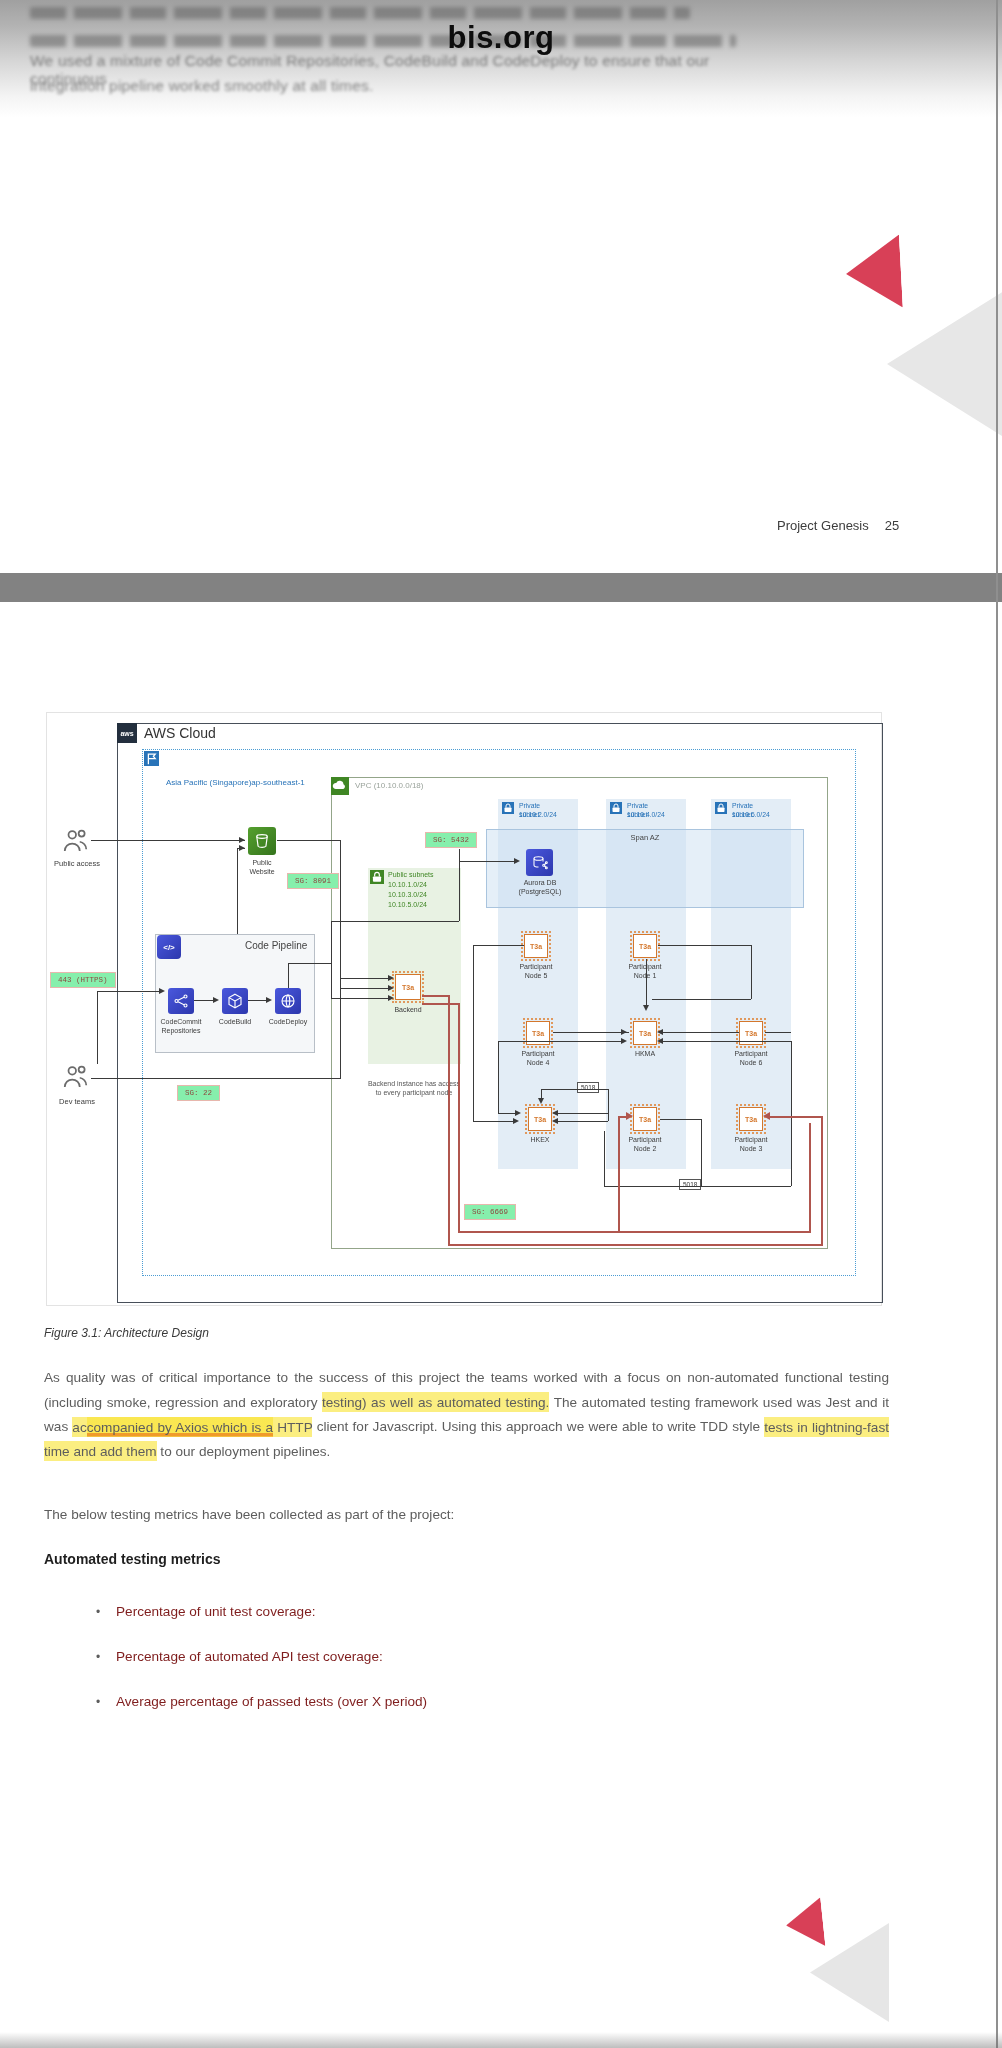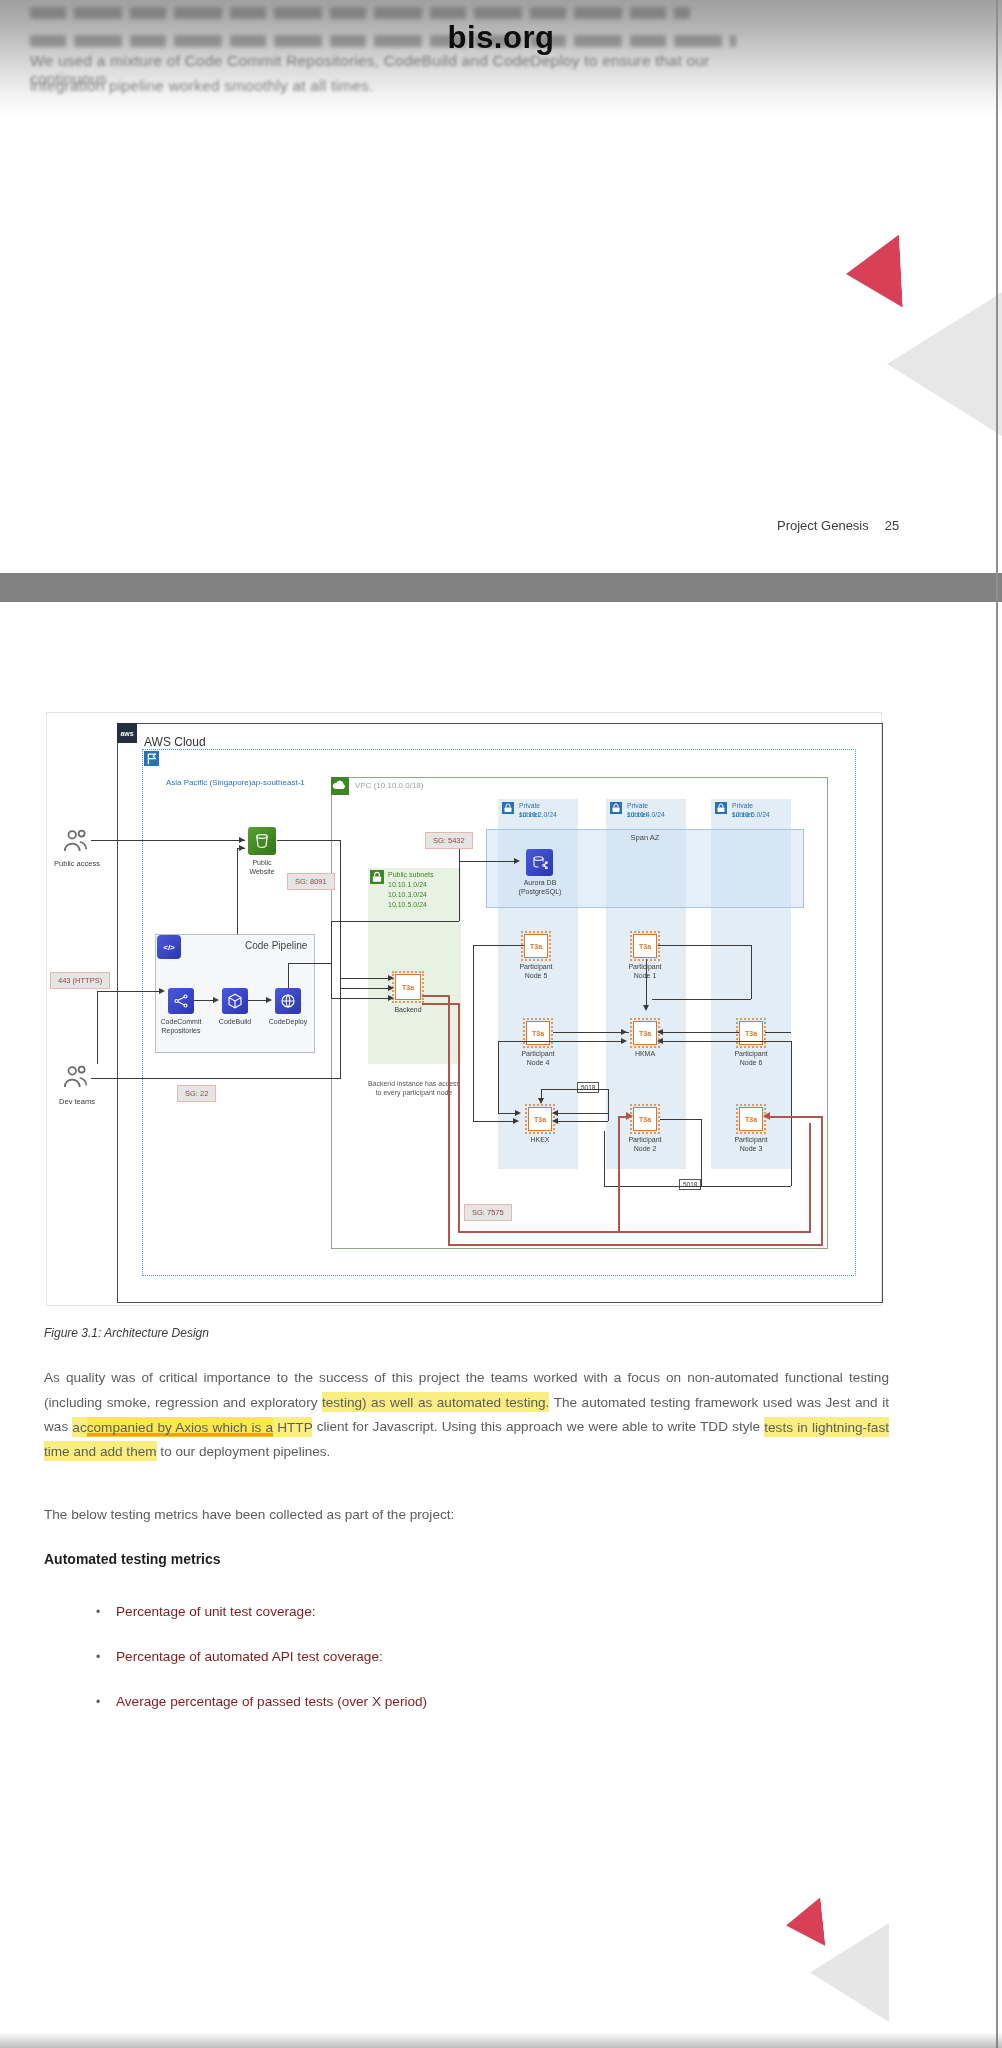--- a/index.html
+++ b/index.html
@@ -33,21 +33,21 @@
   .bottom-fade { position:absolute; left:0; bottom:0; width:1002px; height:16px;
     background:linear-gradient(180deg, rgba(110,110,110,0) 0%, rgba(110,110,110,.45) 100%); }
 
   
   .diagram { position:absolute; left:46px; top:712px; width:836px; height:594px; background:#fff;
     border:1px solid #e3e3e3; font-family:"Liberation Sans",sans-serif; }
   .diagram * { position:absolute; }
   .aws-box { left:70px; top:10px; width:766px; height:580px; border:1.5px solid #474f59; background:transparent; }
   .aws-icon { left:70px; top:10px; width:20px; height:20px; background:#232f3e; color:#fff; font-size:7px;
     display:flex; align-items:center; justify-content:center; font-weight:700; }
-  .aws-label { left:97px; top:22px; font-size:12px; color:#333; }
+  .aws-label { left:97px; top:12px; font-size:14px; color:#333; }
   .region-box { left:95px; top:36px; width:714px; height:527px; border:1.2px dotted #4b9cd3; }
   .region-icon { left:97px; top:38px; width:15px; height:15px; background:#2873b8; color:#fff; }
   .region-label { left:119px; top:41px; font-size:8px; color:#2873b8; }
   .vpc-box { left:284px; top:64px; width:497px; height:472px; border:1px solid #93a589; }
   .vpc-icon { left:284px; top:64px; width:18px; height:18px; background:#3f8624; }
   .vpc-label { left:308px; top:68px; font-size:8px; color:#9aa39b; }
 
   .strip { top:86px; width:80px; height:370px; background:#e3edf6; }
   .subnet-head-icon { width:12px; height:12px; background:#2873b8; }
   .subnet-head { font-size:6.8px; color:#2873b8; line-height:8.5px; }
@@ -70,22 +70,22 @@
     font-size:7px; font-weight:700; color:#d4772c; }
   .chip-lg { width:26px; height:26px; }
   .note { font-size:7px; color:#555; text-align:center; line-height:9px; }
 
   .cp-box { left:108px; top:221px; width:160px; height:119px; background:#f5f7f9; border:1px solid #b8bfc7; }
   .cp-icon { left:110px; top:222px; width:24px; height:24px; border-radius:4px;
     background:linear-gradient(135deg,#4a58dd,#2c37ad); color:#fff; font-size:8px; font-weight:700;
     display:flex; align-items:center; justify-content:center; }
   .cp-label { left:198px; top:227px; font-size:10px; color:#444; }
 
-  .sg { background:#e5e5e5; border:1px solid #e7b7ad; color:#8c4a40; font-size:7.5px;
-    padding:3px 7px; white-space:nowrap; }
+  .sg { background:#86efac; border:1px solid #e7b7ad; color:#8c4a40; font-size:7.5px;
+    padding:3px 7px; white-space:nowrap;font-family:Liberation Mono, monospace; }
   .portbox { background:#fff; border:1px solid #555; color:#333; font-size:6.5px; padding:1px 3px; }
 
   .users-icon svg { position:static; width:30px; height:30px; }
   .users-label { font-size:7.5px; color:#3c3c3c; text-align:center; }
 
   
   .w  { background:#3a3a3a; }
   .wr { background:#b0564e; }
   .ar { width:0; height:0; background:none; border-top:3.5px solid transparent; border-bottom:3.5px solid transparent; border-left:6.5px solid #3a3a3a; }
   .al { width:0; height:0; background:none; border-top:3.5px solid transparent; border-bottom:3.5px solid transparent; border-right:6.5px solid #3a3a3a; }
@@ -217,21 +217,21 @@
           <path d="M5 6l1.8 13c1.5 1.9 9 1.9 10.4 0L19 6"></path>
         </svg>
     </div>
     <div class="icon-label" style="left: 185px; top: 146px; width: 60px; white-space: pre-line;">Public
 Website</div>
 
     <div class="sg" style="left: 3px; top: 259px; white-space: pre-line;">443 (HTTPS)</div>
     <div class="sg" style="left: 240px; top: 160px; white-space: pre-line;">SG: 8091</div>
     <div class="sg" style="left: 378px; top: 119px; white-space: pre-line;">SG: 5432</div>
     <div class="sg" style="left: 130px; top: 372px; white-space: pre-line;">SG: 22</div>
-    <div class="sg" style="left: 417px; top: 491px; white-space: pre-line;">SG: 7575</div>
+    <div class="sg" style="left: 417px; top: 491px; white-space: pre-line;">SG: 6669</div>
 
     <div class="cp-box"></div>
     <div class="cp-icon" style="white-space: pre-line;">&lt;/&gt;</div>
     <div class="cp-label" style="white-space: pre-line;">Code Pipeline</div>
 
     <div class="svc-icon blue" style="left:121px; top:275px;">
       <svg viewBox="0 0 24 24" fill="none" stroke="#fff" stroke-width="1.5">
           <circle cx="6" cy="12" r="2"></circle>
           <circle cx="18" cy="6" r="2"></circle>
           <circle cx="18" cy="18" r="2"></circle>

